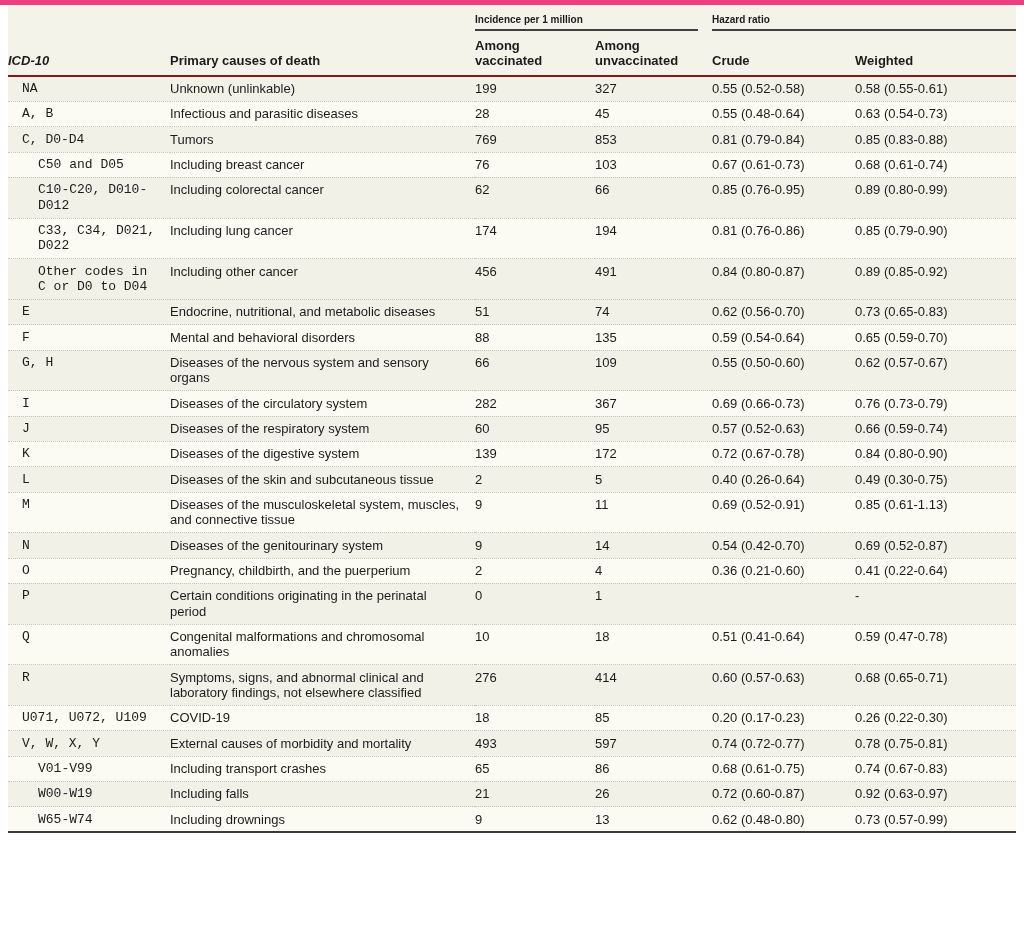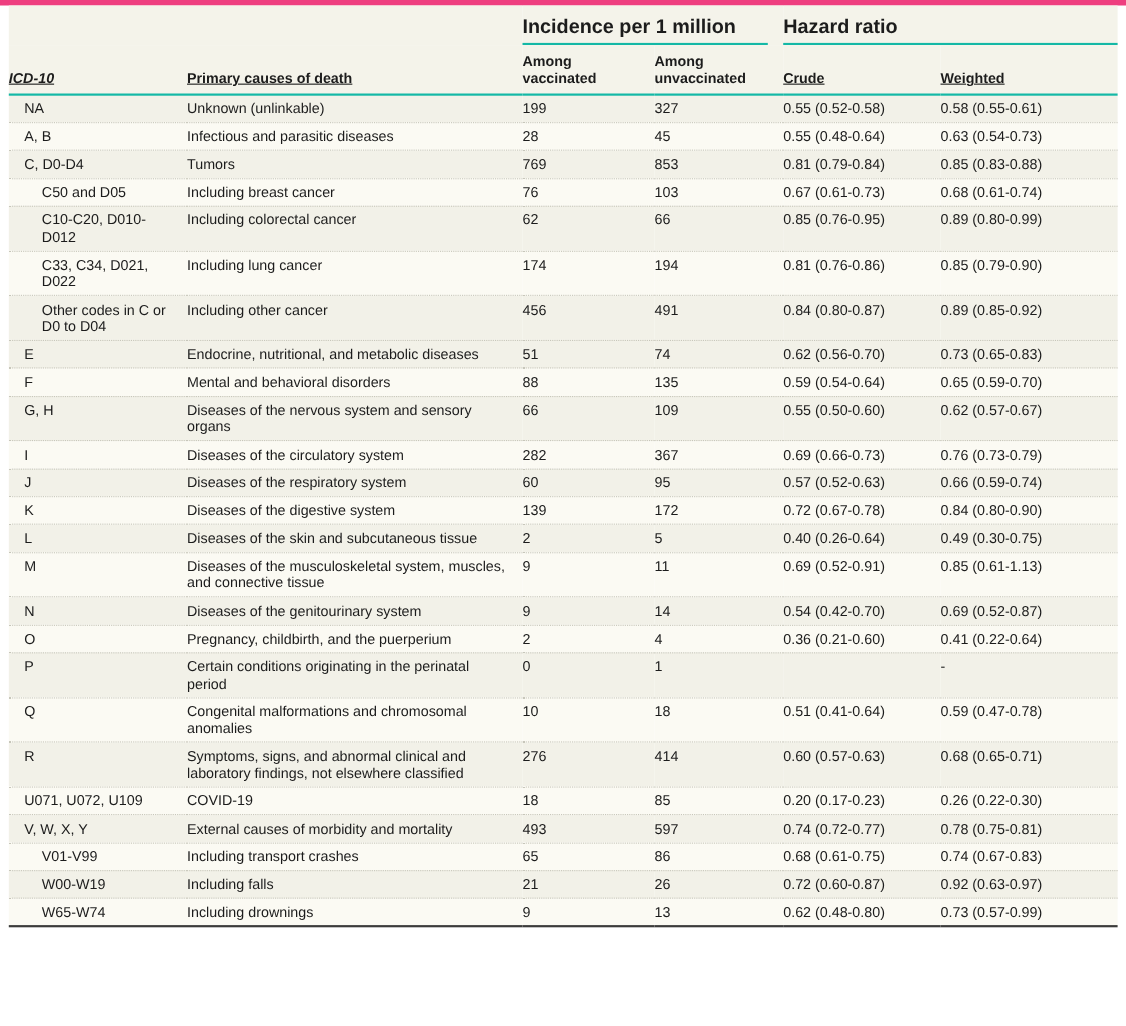--- a/index.html
+++ b/index.html
@@ -43,45 +43,44 @@
 
   thead th {
     background: #f4f3ea;
     text-align: left;
     font-weight: bold;
     vertical-align: bottom;
   }
   tr.group-row th { padding-top: 9px; }
   .group-underline {
     display: block;
-    border-bottom: 2px solid #14b8a6;
+    border-bottom: 2px solid #404040;
     padding-bottom: 4px;
-    font-size: 18px;
+    font-size: 10px;
   }
   .gap-right { margin-right: 14px; }
   tr.colhead-row th {
-    border-bottom: 2px solid #14b8a6;
+    border-bottom: 2px solid #7f1d1d;
     padding: 7px 8px 6px 0;
     line-height: 1.18;
-    text-decoration: underline;
   }
   th.h-icd { font-style: italic; padding-left: 14px; margin-left: 33px; }
   .narrow { display: inline-block; max-width: 86px; }
 
   tbody td {
     padding: 4.5px 8px 4.5px 0;
     vertical-align: top;
     line-height: 1.18;
     border-top: 1px dotted #c7c6ba;
   }
   tbody tr:first-child td { border-top: none; }
   tbody tr:last-child td { border-bottom: 2.5px solid #3b3b3b; }
   tbody tr.shade-a td { background: #f2f1e8; }
   tbody tr.shade-b td { background: #fbfaf3; }
-  td.cell-icd { padding-left: 14px; }
+  td.cell-icd { padding-left: 14px; font-family: Liberation Mono, monospace; }
   tr.indent td.cell-icd { padding-left: 30px; margin-top: 20px; }
   td.cell-cause { padding-right: 14px; }
 </style>
 </head>
 <body>
 
 <div class="page">
 
   <div class="brand-bar"></div>
 

